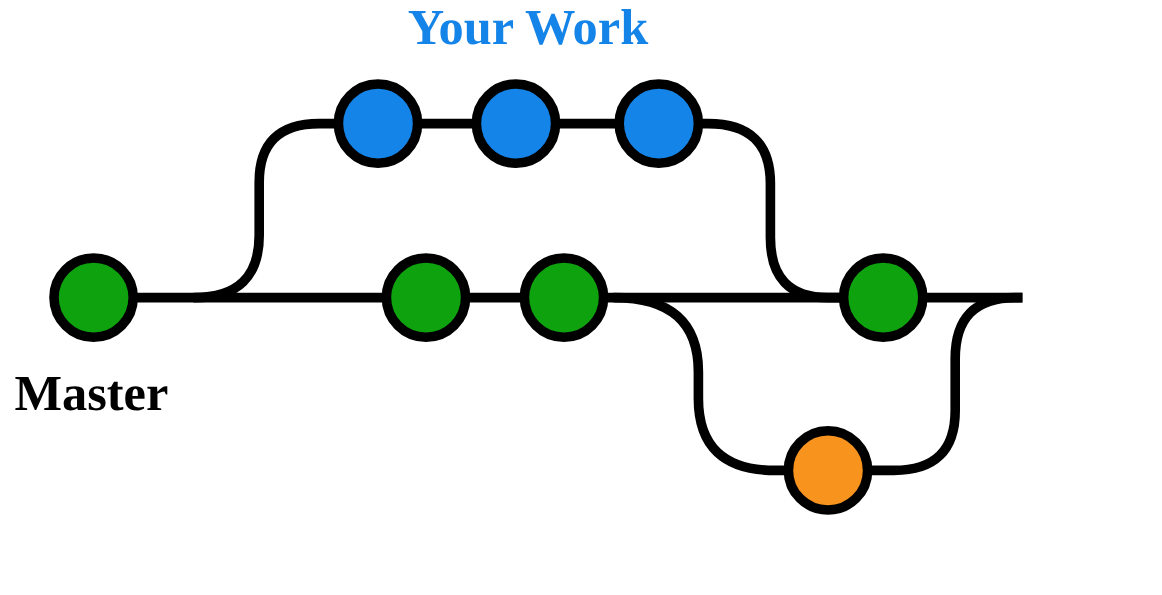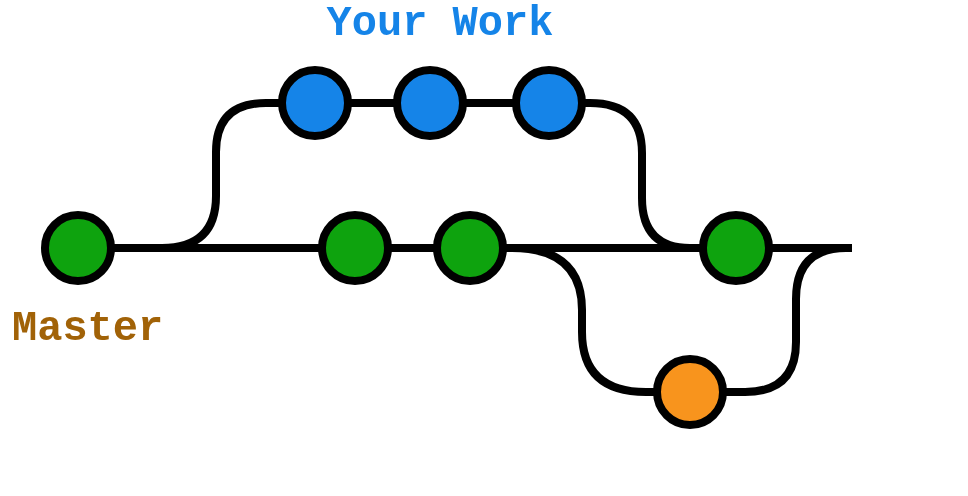--- a/index.html
+++ b/index.html
@@ -6,21 +6,21 @@
     margin: 0;
     padding: 0;
     background: #ffffff;
   }
   .canvas {
     position: relative;
     width: 852px;
     height: 496px;
     background: #ffffff;
     overflow: hidden;
-    font-family: Liberation Mono, monospace;
+    font-family: Liberation Serif, serif;
   }
   .graph-svg {
     position: absolute;
     left: 0;
     top: 0;
     width: 968px;
     height: 496px;
     display: block;
   }
   .branch-label {
@@ -64,16 +64,16 @@
       <circle cx="736" cy="248" r="33" fill="#0ea30e" stroke="#000000" stroke-width="8"></circle>
       <circle cx="913" cy="248" r="33" fill="#0ea30e" stroke="#000000" stroke-width="8"></circle>
       <circle cx="315" cy="103" r="33" fill="#1584e8" stroke="#000000" stroke-width="8"></circle>
       <circle cx="430" cy="103" r="33" fill="#1584e8" stroke="#000000" stroke-width="8"></circle>
       <circle cx="549" cy="103" r="33" fill="#1584e8" stroke="#000000" stroke-width="8"></circle>
       <circle cx="690" cy="392" r="33" fill="#f8941d" stroke="#000000" stroke-width="8"></circle>
     </svg>
 
   <div class="branch-label label-your-work" style="color: rgb(21, 132, 232);">Your Work</div>
 
-  <div class="branch-label label-master" style="color: #a16207;">Master</div>
+  <div class="branch-label label-master" style="color: #000000;">Master</div>
 
 
 </div>
 
 </body></html>

